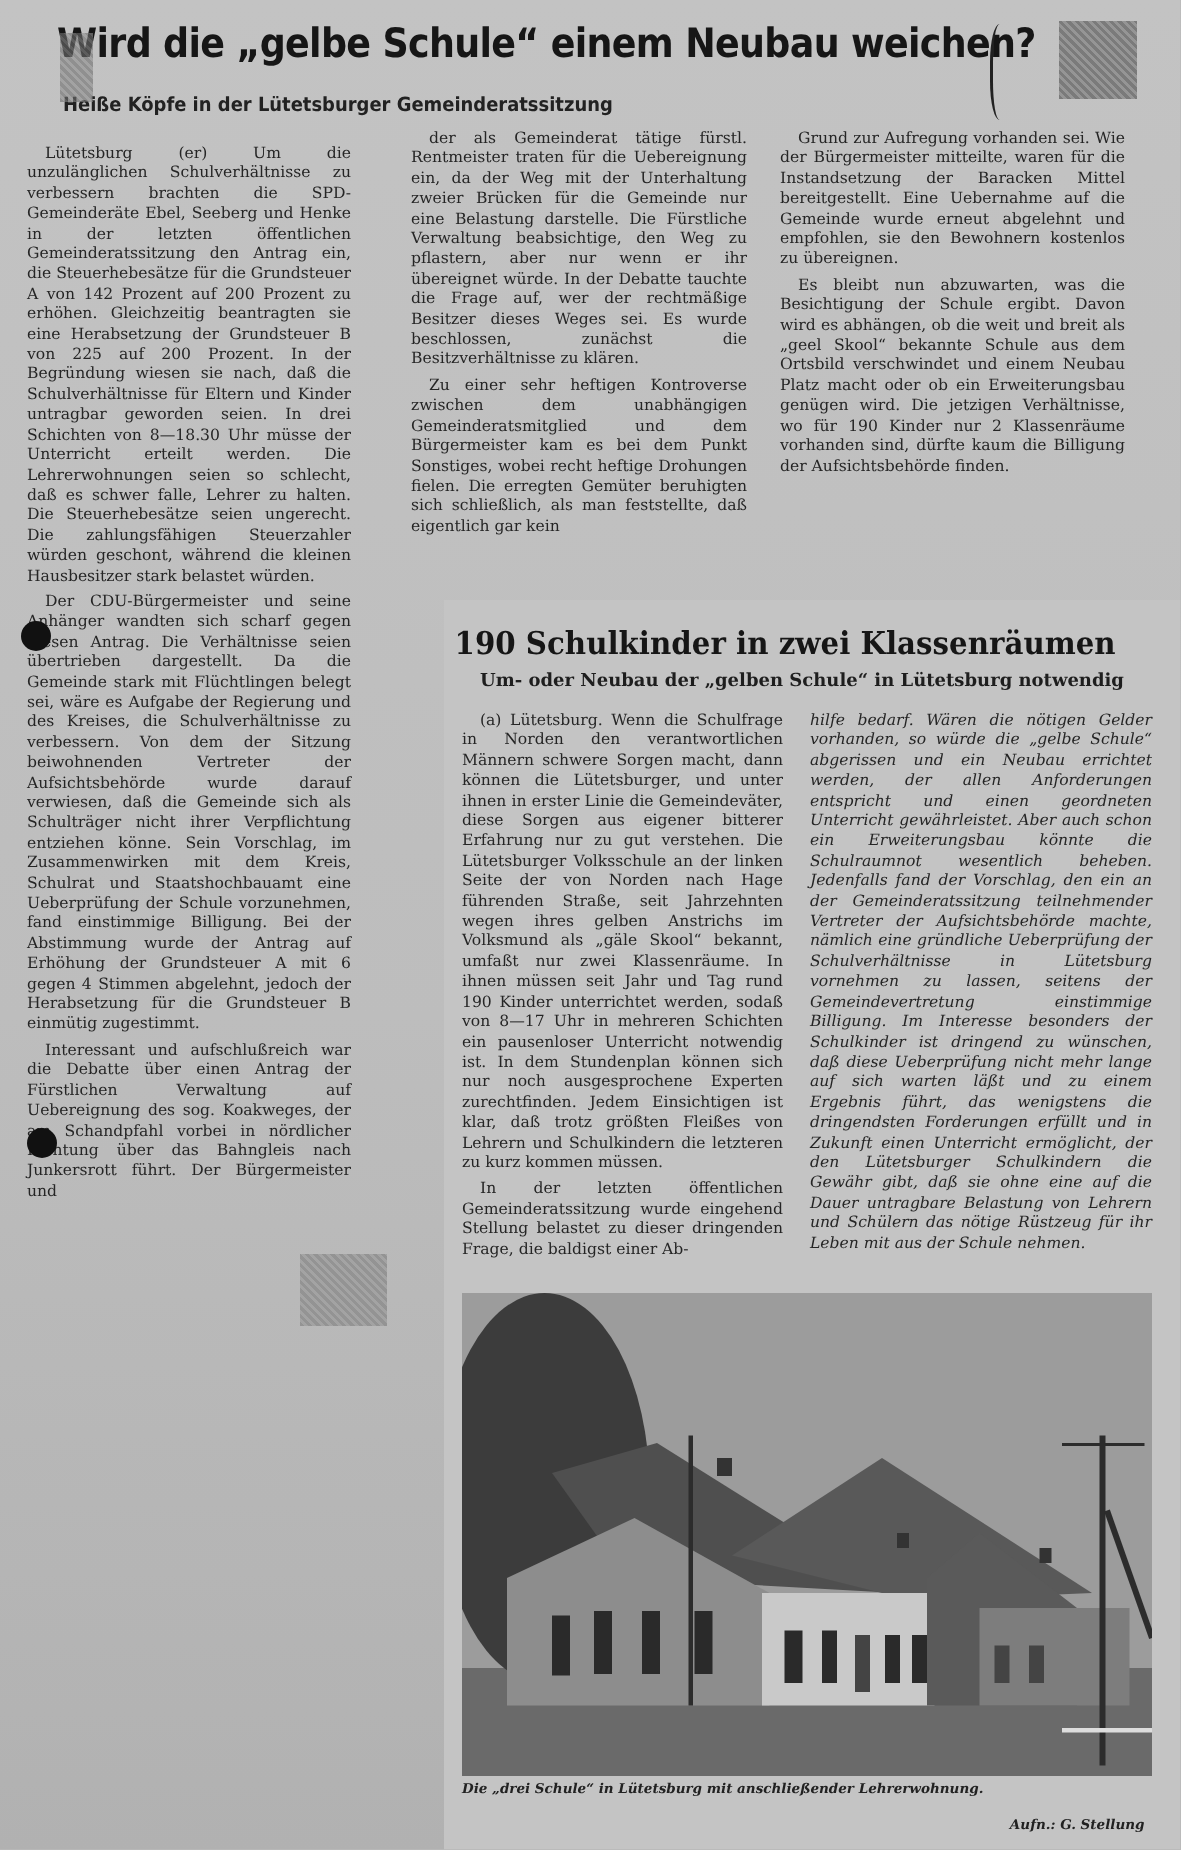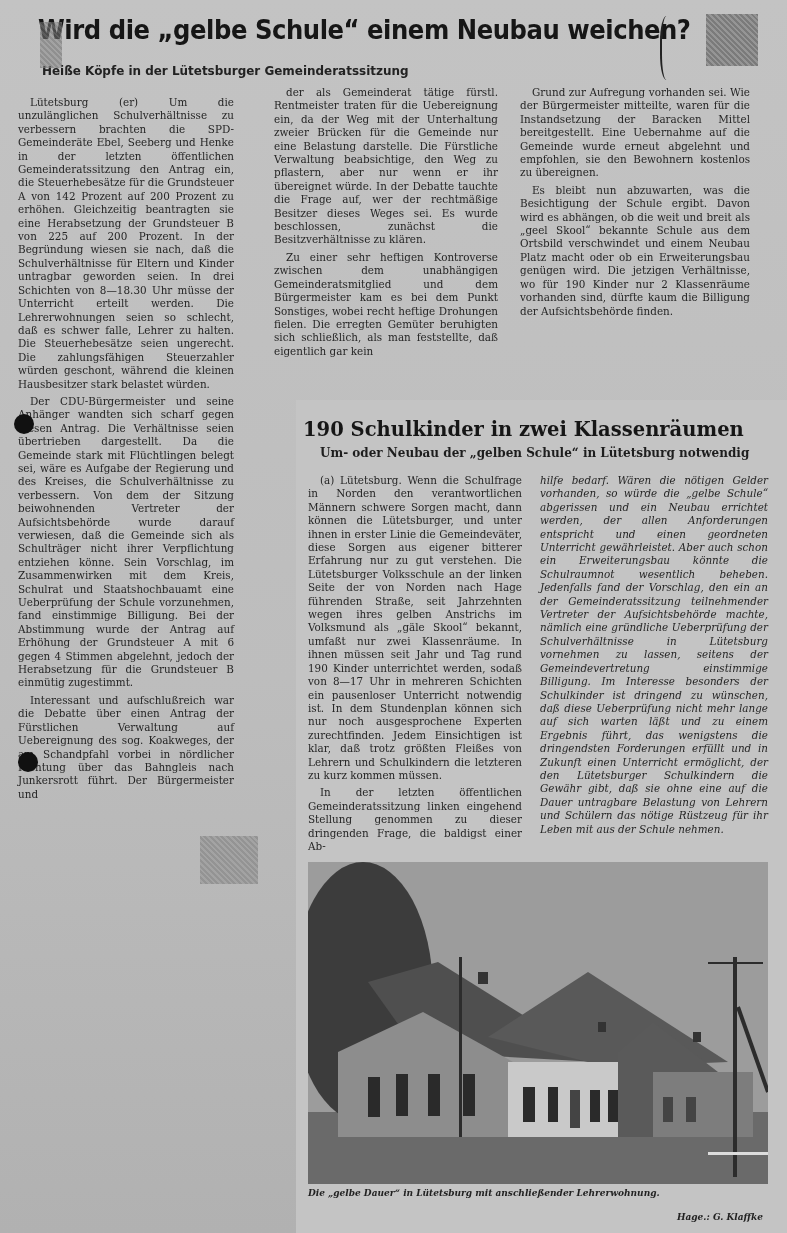--- a/index.html
+++ b/index.html
@@ -56,21 +56,21 @@
   <p>Grund zur Aufregung vorhanden sei. Wie der Bürgermeister mitteilte, waren für die Instandsetzung der Baracken Mittel bereitgestellt. Eine Uebernahme auf die Gemeinde wurde erneut abgelehnt und empfohlen, sie den Bewohnern kostenlos zu übereignen.</p>
   <p>Es bleibt nun abzuwarten, was die Besichtigung der Schule ergibt. Davon wird es abhängen, ob die weit und breit als „geel Skool“ bekannte Schule aus dem Ortsbild verschwindet und einem Neubau Platz macht oder ob ein Erweiterungsbau genügen wird. Die jetzigen Verhältnisse, wo für 190 Kinder nur 2 Klassenräume vorhanden sind, dürfte kaum die Billigung der Aufsichtsbehörde finden.</p>
 </div>
 
 <div class="clip2"></div>
 <div class="h2">190 Schulkinder in zwei Klassenräumen</div>
 <div class="h2sub">Um- oder Neubau der „gelben Schule“ in Lütetsburg notwendig</div>
 
 <div class="col col4">
   <p><span class="lead">(a) Lütetsburg.</span> <span>Wenn die Schulfrage in Norden den verantwortlichen Männern schwere Sorgen macht, dann können die Lütetsburger, und unter ihnen in erster Linie die Gemeindeväter, diese Sorgen aus eigener bitterer Erfahrung nur zu gut verstehen. Die Lütetsburger Volksschule an der linken Seite der von Norden nach Hage führenden Straße, seit Jahrzehnten wegen ihres gelben Anstrichs im Volksmund als „gäle Skool“ bekannt, umfaßt nur zwei Klassenräume. In ihnen müssen seit Jahr und Tag rund 190 Kinder unterrichtet werden, sodaß von 8—17 Uhr in mehreren Schichten ein pausenloser Unterricht notwendig ist. In dem Stundenplan können sich nur noch ausgesprochene Experten zurechtfinden. Jedem Einsichtigen ist klar, daß trotz größten Fleißes von Lehrern und Schulkindern die letzteren zu kurz kommen müssen.</span></p>
-  <p>In der letzten öffentlichen Gemeinderatssitzung linken eingehend Stellung genommen zu dieser dringenden Frage, die baldigst einer Ab-</p>
+  <p>In der letzten öffentlichen Gemeinderatssitzung wurde eingehend Stellung belastet zu dieser dringenden Frage, die baldigst einer Ab-</p>
 </div>
 <div class="col col5">
   <p style="text-indent:0">hilfe bedarf. Wären die nötigen Gelder vorhanden, so würde die „gelbe Schule“ abgerissen und ein Neubau errichtet werden, der allen Anforderungen entspricht und einen geordneten Unterricht gewährleistet. Aber auch schon ein Erweiterungsbau könnte die Schulraumnot wesentlich beheben. Jedenfalls fand der Vorschlag, den ein an der Gemeinderatssitzung teilnehmender Vertreter der Aufsichtsbehörde machte, nämlich eine gründliche Ueberprüfung der Schulverhältnisse in Lütetsburg vornehmen zu lassen, seitens der Gemeindevertretung einstimmige Billigung. Im Interesse besonders der Schulkinder ist dringend zu wünschen, daß diese Ueberprüfung nicht mehr lange auf sich warten läßt und zu einem Ergebnis führt, das wenigstens die dringendsten Forderungen erfüllt und in Zukunft einen Unterricht ermöglicht, der den Lütetsburger Schulkindern die Gewähr gibt, daß sie ohne eine auf die Dauer untragbare Belastung von Lehrern und Schülern das nötige Rüstzeug für ihr Leben mit aus der Schule nehmen.</p>
 </div>
 
 <div class="photo">
   <svg width="460" height="322" viewBox="0 0 460 322">
     <rect width="460" height="322" fill="#9c9c9c"></rect>
     <rect y="250" width="460" height="72" fill="#6a6a6a"></rect>
 
@@ -103,21 +103,21 @@
     <rect x="385" y="170" width="8" height="10" fill="#333"></rect>
 
     <rect x="151" y="95" width="3" height="180" fill="#2c2c2c"></rect>
     <rect x="425" y="95" width="4" height="220" fill="#2c2c2c"></rect>
     <rect x="400" y="100" width="55" height="2" fill="#2c2c2c"></rect>
     <line x1="430" y1="145" x2="460" y2="230" stroke="#2c2c2c" stroke-width="4"></line>
 
     <rect x="400" y="290" width="60" height="3" fill="#ddd"></rect>
   </svg>
 </div>
-<div class="caption">Die „gelbe Dauer“ in Lütetsburg mit anschließender Lehrerwohnung.</div>
-<div class="credit">Hage.: G. Klaffke</div>
+<div class="caption">Die „drei Schule“ in Lütetsburg mit anschließender Lehrerwohnung.</div>
+<div class="credit">Aufn.: G. Stellung</div>
 
 <div class="punch" style="left:14px;top:414px;"></div>
 <div class="punch" style="left:18px;top:752px;"></div>
 <div class="stamp" style="left:706px;top:14px;width:52px;height:52px;"></div>
 <div class="stamp" style="left:200px;top:836px;width:58px;height:48px;opacity:.5;"></div>
 <div class="stamp" style="left:40px;top:22px;width:22px;height:46px;opacity:.6;"></div>
 <div class="pen" style="left:660px;top:16px;width:14px;height:64px;"></div>
 
 </body></html>

